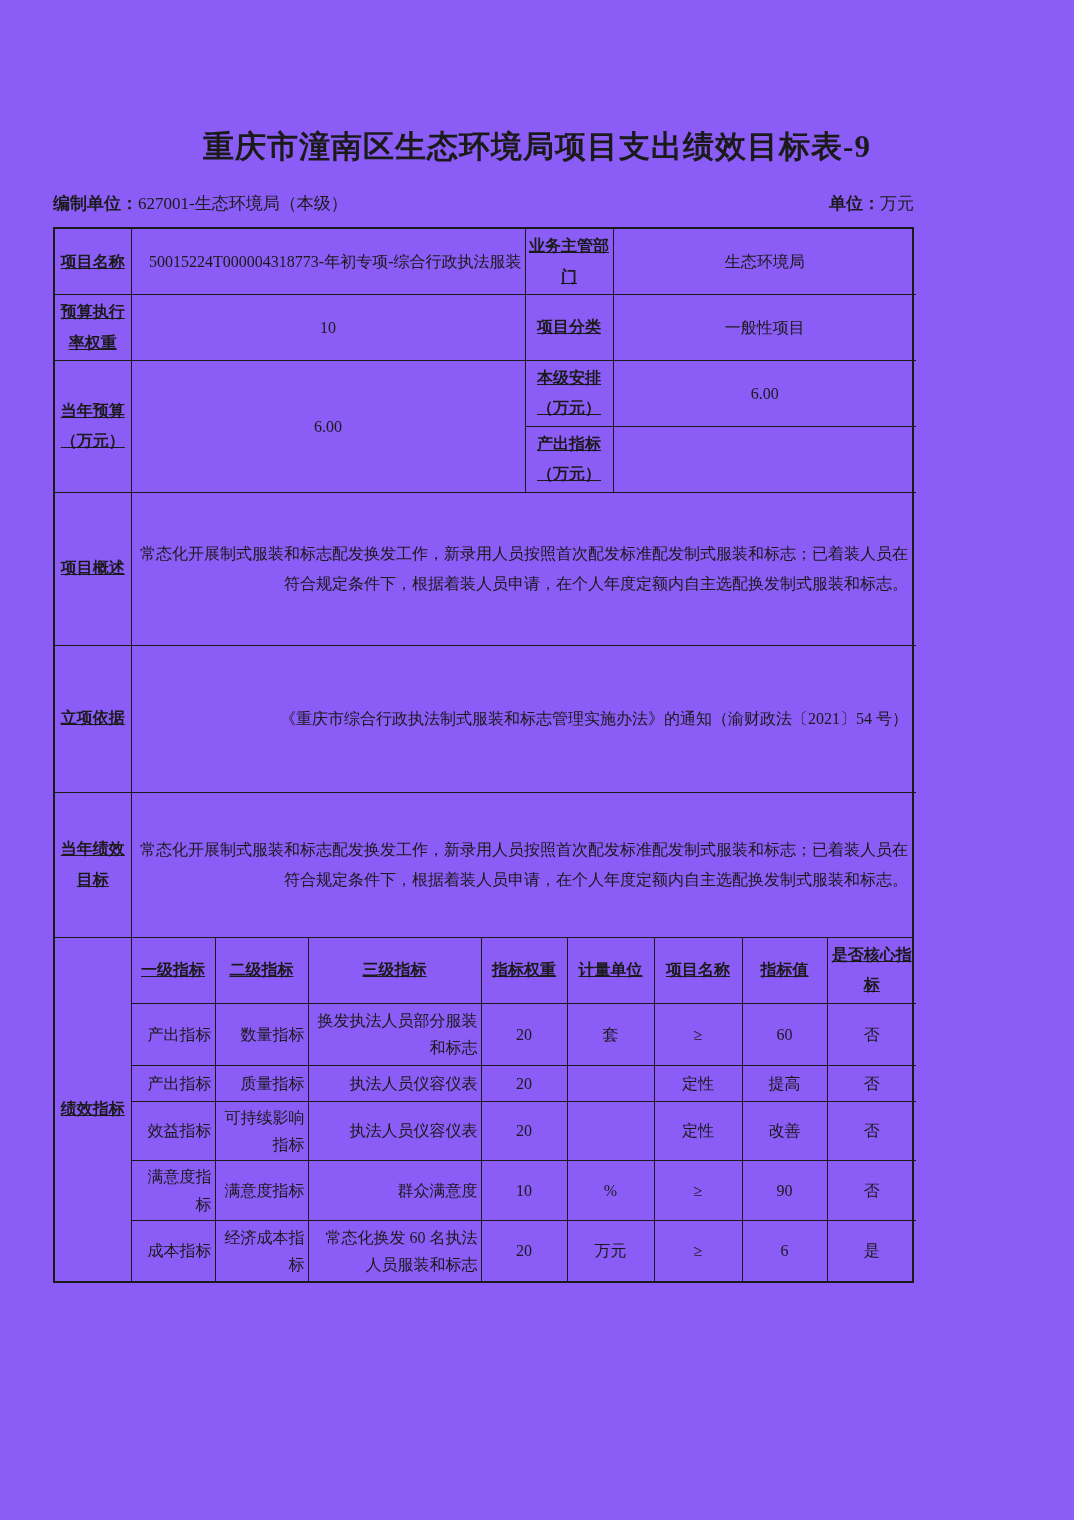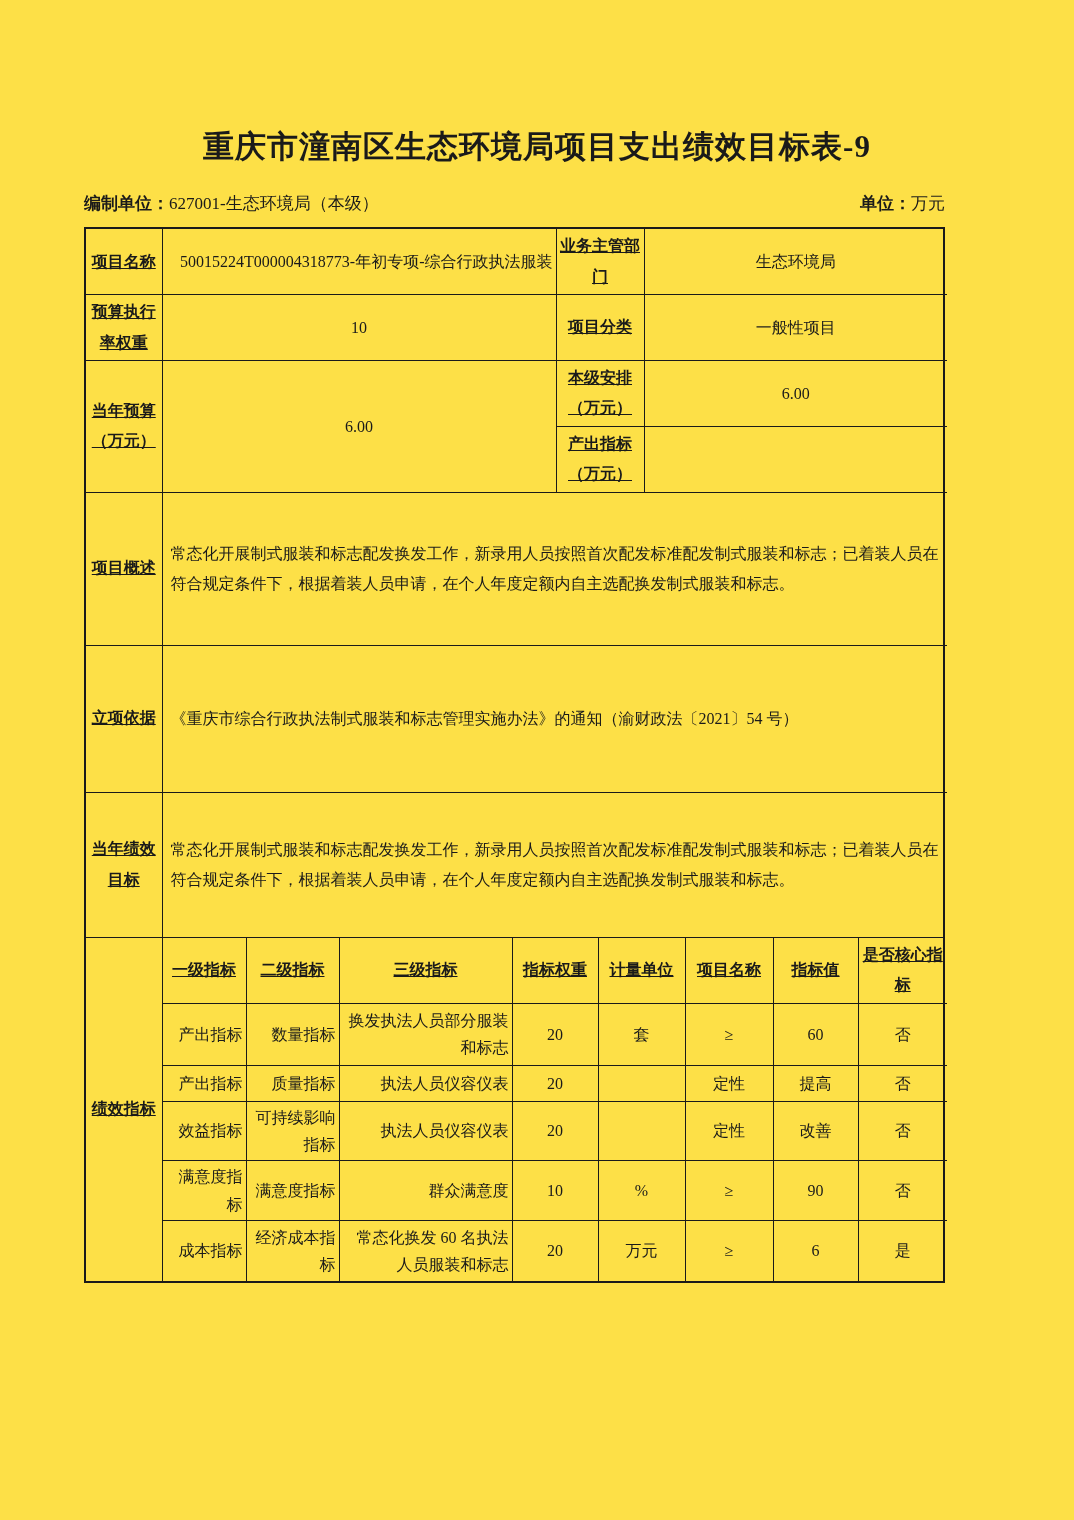--- a/index.html
+++ b/index.html
@@ -5,34 +5,34 @@
   html, body {
     margin: 0; padding: 0;
     background: #ffffff;
     font-family: "Liberation Serif", "DejaVu Serif", serif;
     color: #1a1a1a;
   }
   .page {
     position: relative;
     width: 1074px;
     height: 1520px;
-    background: #fde047;
+    background: #8b5cf6;
     overflow: hidden;
   }
   .title {
     margin: 0;
     padding-top: 126px;
     text-align: center;
     font-size: 31px;
     font-weight: bold;
     font-family: "Liberation Serif", "DejaVu Serif", serif;
     letter-spacing: 1px;
   }
   .content {
-    margin-left: 84px;
+    margin-left: 53px;
     width: 861px;
   }
   .meta-row {
     margin-top: 26px;
     display: flex;
     justify-content: space-between;
     align-items: baseline;
     font-size: 17px;
     line-height: 1.2;
   }
@@ -61,21 +61,21 @@
     overflow: hidden;
   }
   td.lbl {
     font-family: "Liberation Sans", "DejaVu Sans", sans-serif;
     font-weight: bold;
     line-height: 1.9;
     text-decoration: underline;
   }
   td.left { text-align: right; }
   td.para {
-    text-align: left;
+    text-align: right;
     padding: 4px 8px;
     line-height: 30px;
   }
   .t2wrap { border-top: 1px solid #1a1a1a; }
   .pagenum {
     position: absolute;
     top: 1401px;
     left: 0;
     width: 100%;
     text-align: center;

